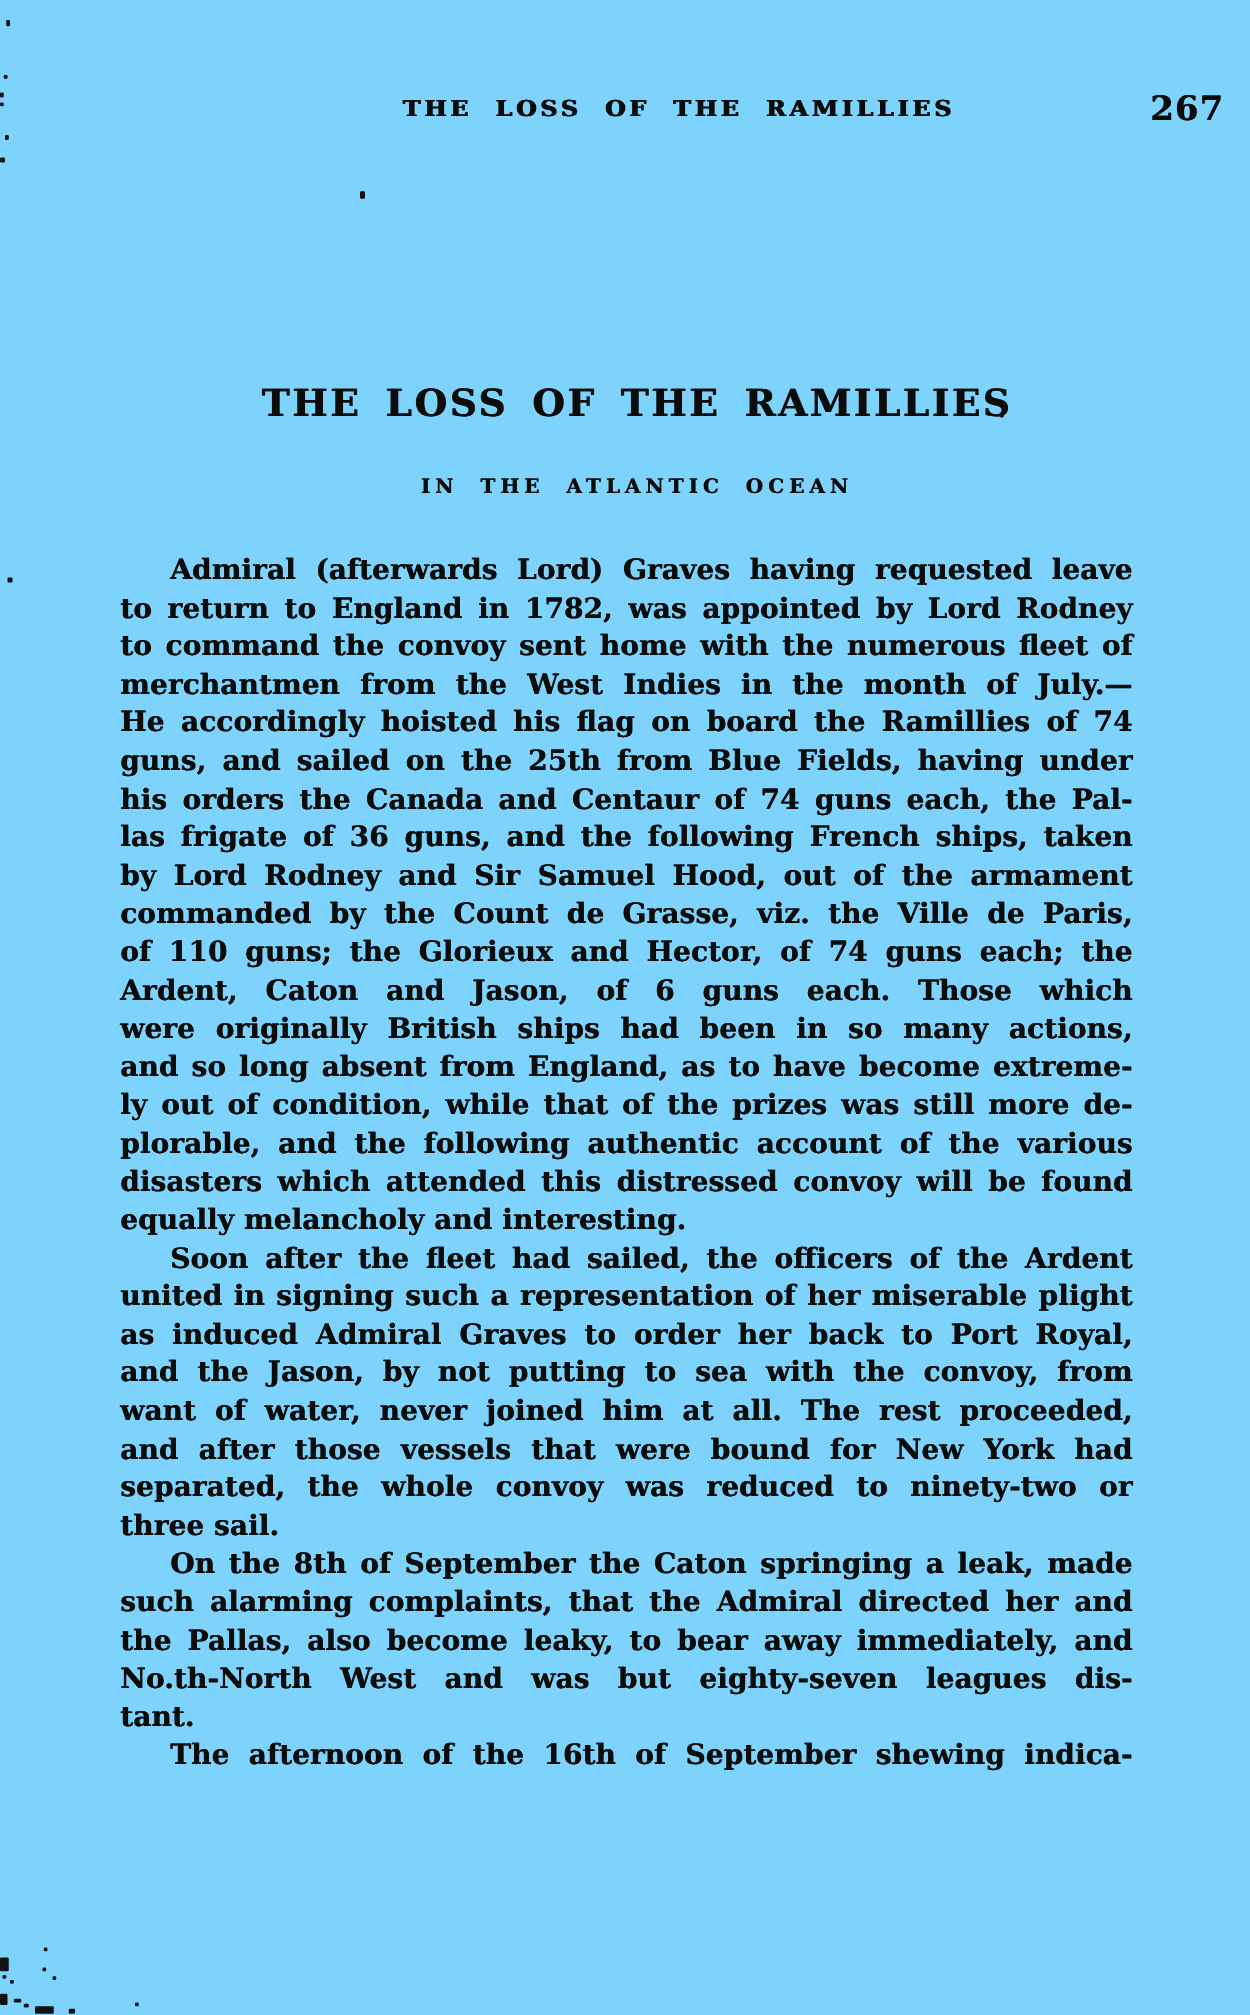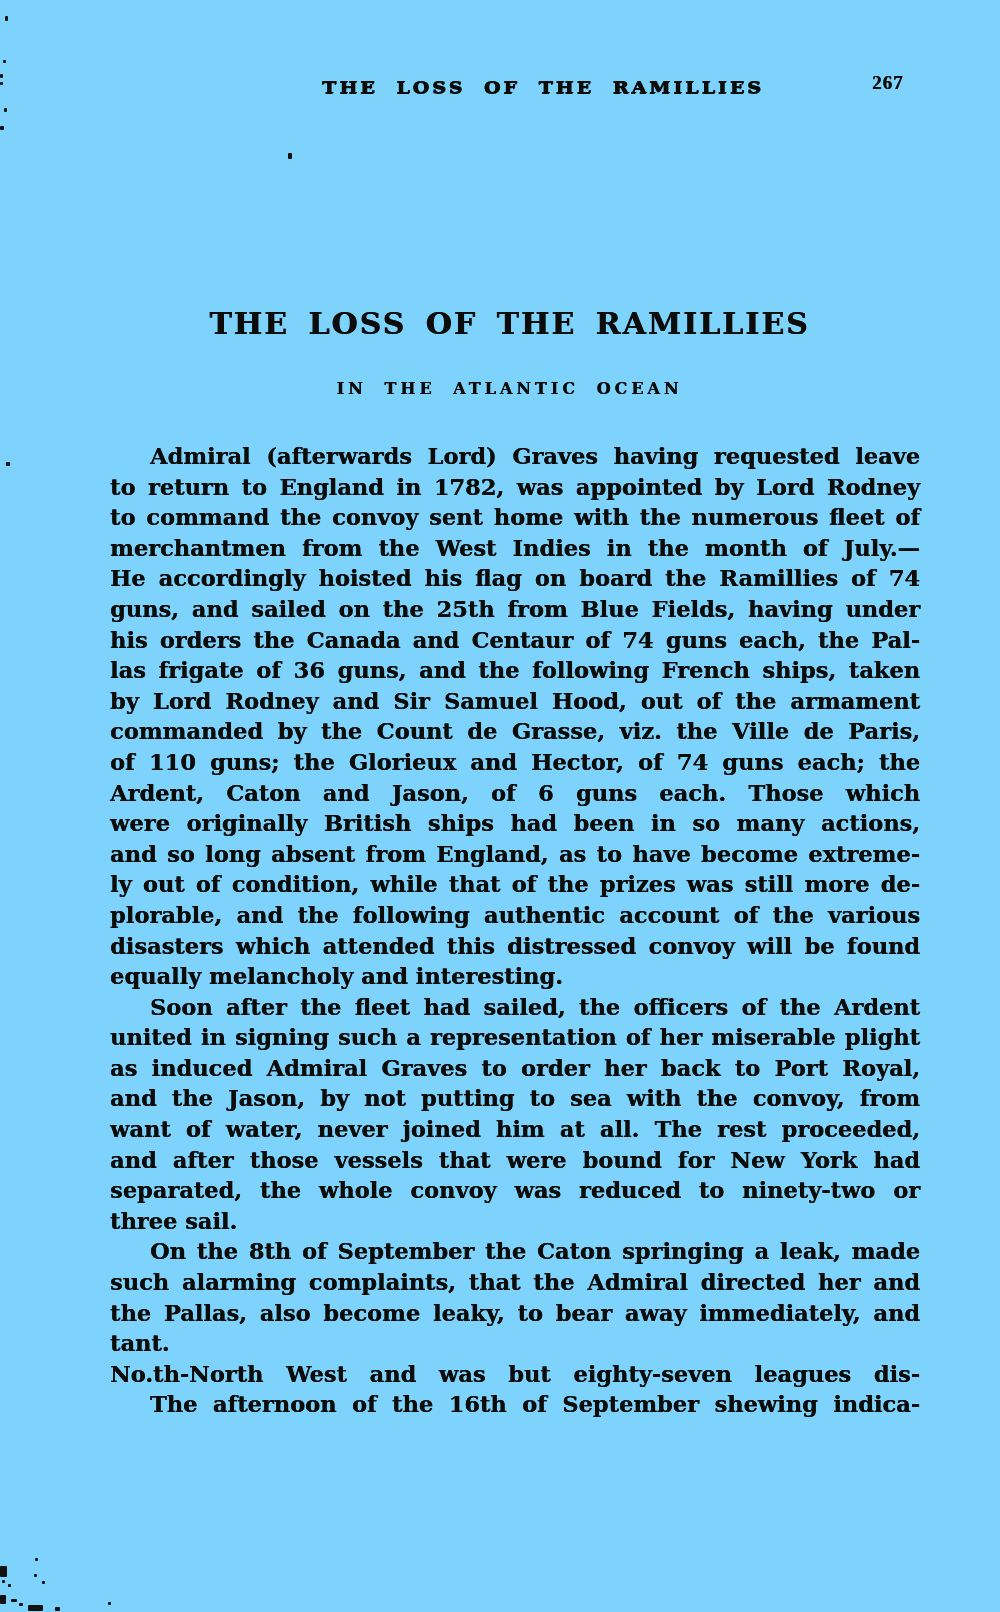--- a/index.html
+++ b/index.html
@@ -33,27 +33,26 @@
     font-size: 19px;
     font-weight: bold;
     letter-spacing: 3px;
     word-spacing: 9px;
     transform: scaleY(0.92);
     text-shadow: 0.8px 0 0 currentColor, 0 0.5px 0 currentColor;
     white-space: nowrap;
   }
   #page-number {
     position: absolute;
-    left: 872px;
+    left: 920px;
     top: -4px;
-    font-size: 19px;
+    font-size: 27px;
     font-weight: bold;
     letter-spacing: 1px;
     text-shadow: 0.5px 0 0 currentColor;
-    font-family: Liberation Serif, serif;
   }
   
   #article-title {
     position: absolute;
     top: 306px;
     left: 0;
     width: 100%;
     text-align: center;
     font-size: 30px;
     font-weight: bold;
@@ -72,21 +71,21 @@
     font-weight: bold;
     letter-spacing: 4px;
     word-spacing: 8px;
     text-shadow: 0.4px 0 0 currentColor;
     white-space: nowrap;
   }
   
   #body-text {
     position: absolute;
     top: 441px;
-    left: 110px;
+    left: 96px;
     width: 810px;
     font-size: 22.5px;
     font-weight: bold;
     line-height: 30.6px;
     text-shadow: 0.35px 0 0 currentColor;
   }
   .line {
     text-align: justify;
     text-align-last: justify;
     height: 30.6px;
@@ -148,22 +147,22 @@
         <div class="line">and the Jason, by not putting to sea with the convoy, from</div>
         <div class="line">want of water, never joined him at all.  The rest proceeded,</div>
         <div class="line">and after those vessels that were bound for New York had</div>
         <div class="line">separated, the whole convoy was reduced to ninety-two or</div>
         <div class="line last-left">three sail.</div>
       </div>
       <div>
         <div class="line first">On the 8th of September the Caton springing a leak, made</div>
         <div class="line">such alarming complaints, that the Admiral directed her and</div>
         <div class="line">the Pallas, also become leaky, to bear away immediately, and</div>
+        <div class="line">No.th-North West and was but eighty-seven leagues dis-</div>
         <div class="line last-left">tant.</div>
-        <div class="line">No.th-North West and was but eighty-seven leagues dis-</div>
       </div>
       <div>
         <div class="line first">The afternoon of the 16th of September shewing indica-</div>
       </div>
     </div>
 
   <div>
     <div class="speck" style="left:5px;  top:16px;   width:3px; height:5px;"></div>
     <div class="speck" style="left:3px;  top:60px;   width:3px; height:3px;"></div>
     <div class="speck" style="left:0px;  top:74px;   width:3px; height:4px;"></div>

